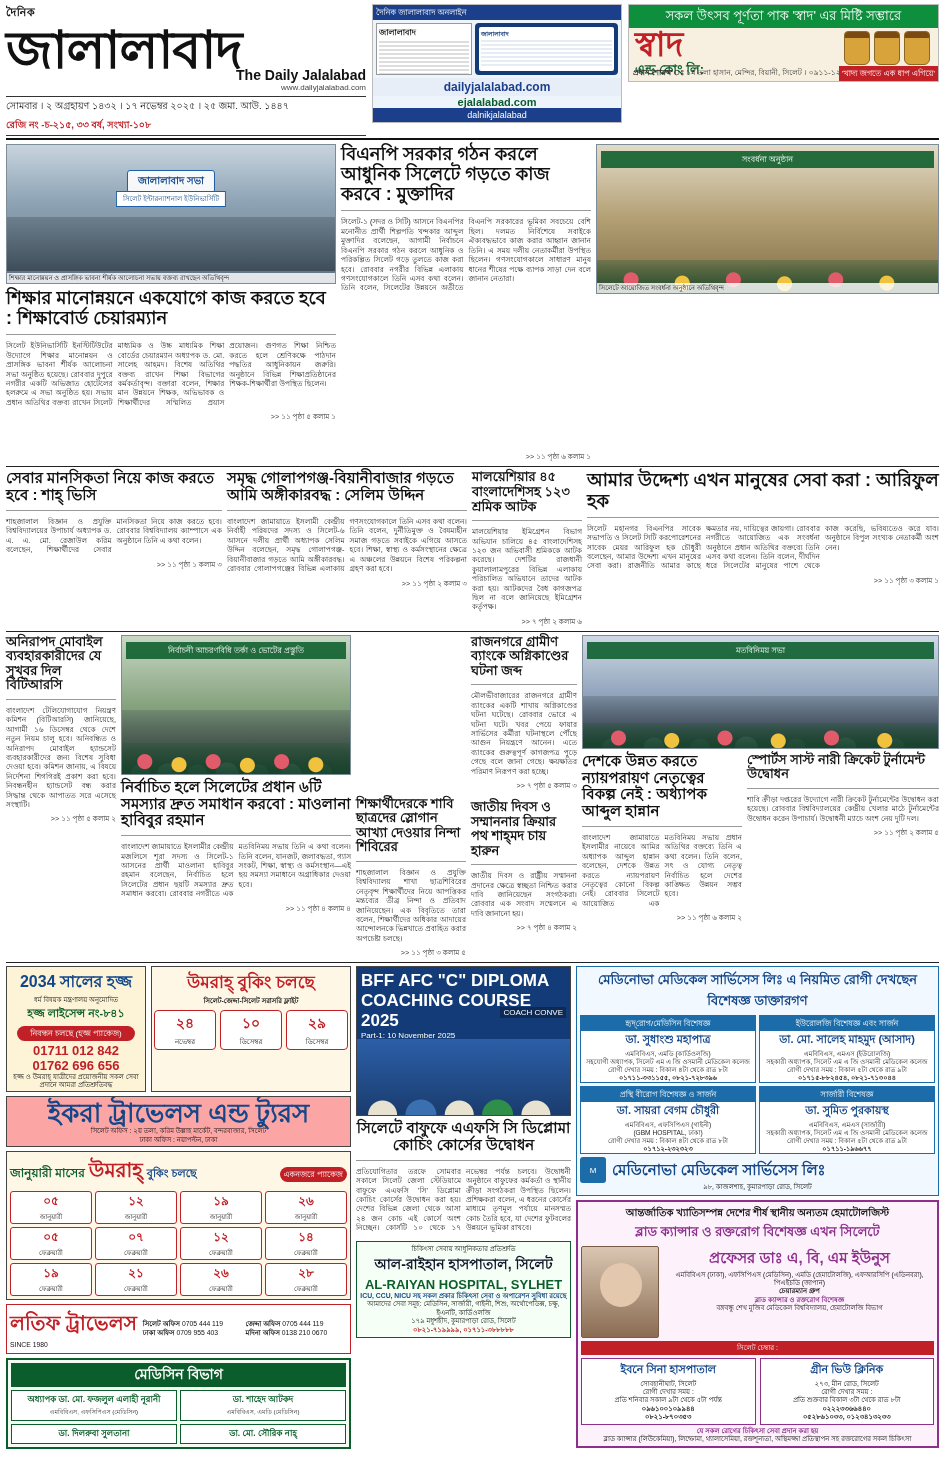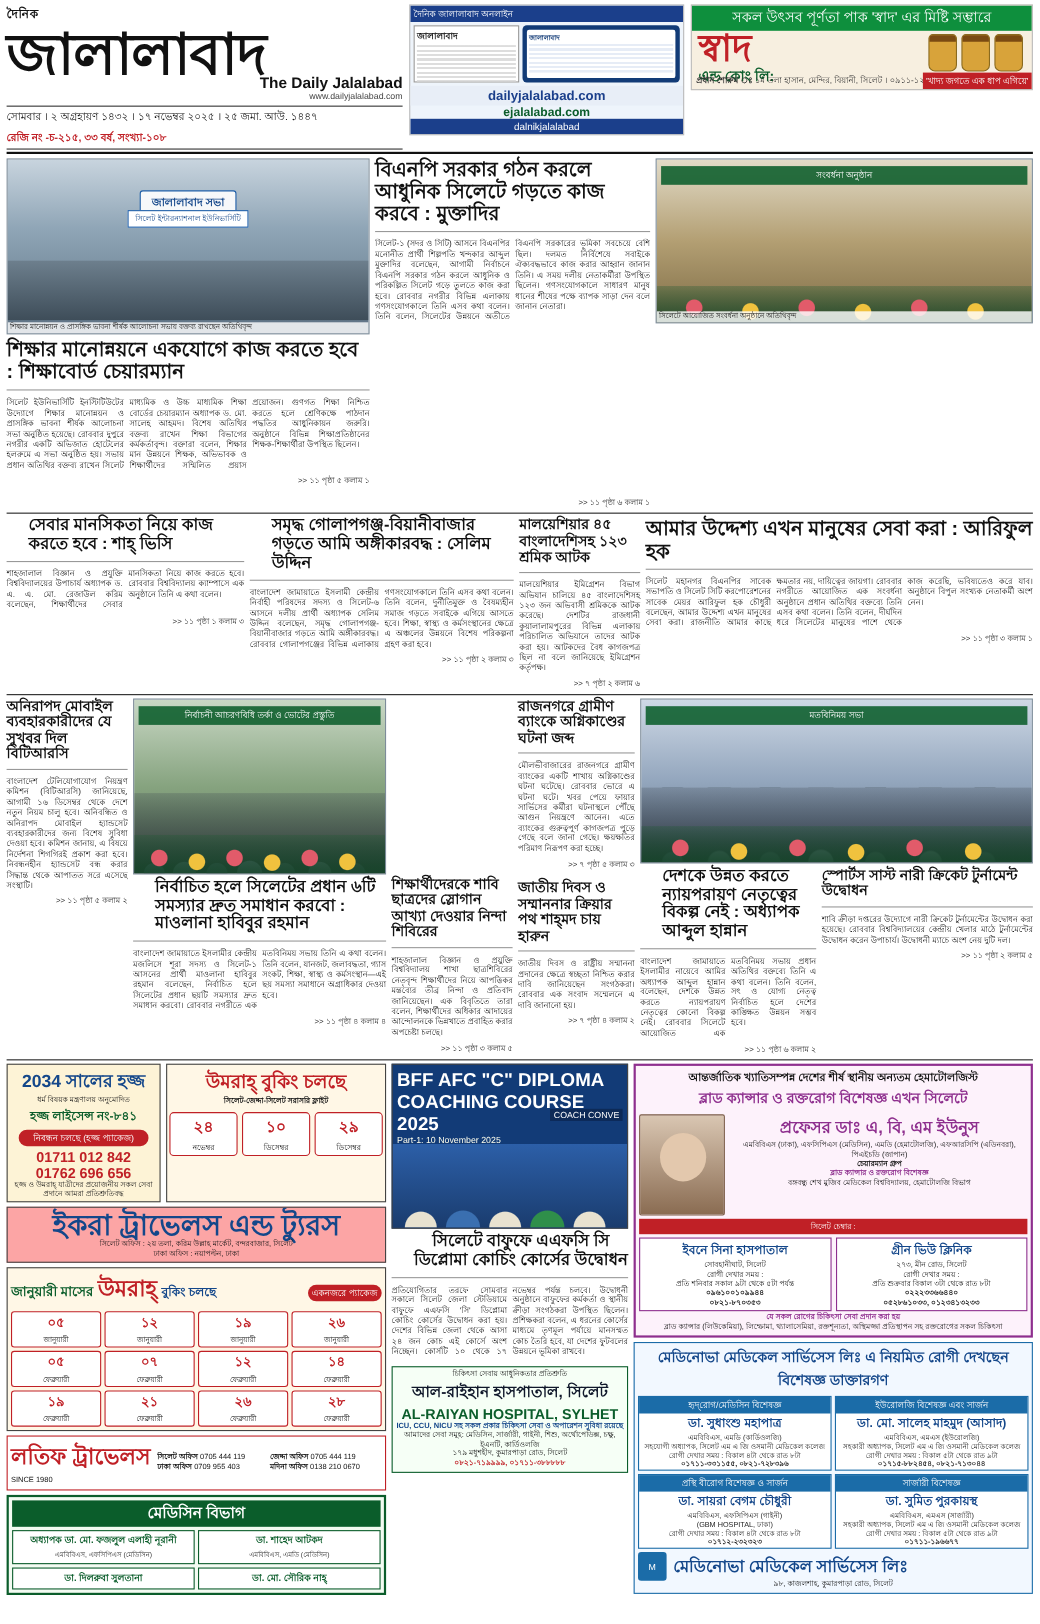--- a/index.html
+++ b/index.html
@@ -66,21 +66,21 @@
       radial-gradient(circle at 10% 60%, #e25b6a 0 7px, transparent 8px),
       radial-gradient(circle at 25% 70%, #f0c23e 0 7px, transparent 8px),
       radial-gradient(circle at 40% 60%, #e25b6a 0 7px, transparent 8px),
       radial-gradient(circle at 55% 72%, #f0c23e 0 7px, transparent 8px),
       radial-gradient(circle at 70% 60%, #e25b6a 0 7px, transparent 8px),
       radial-gradient(circle at 85% 70%, #f0c23e 0 7px, transparent 8px),
       linear-gradient(180deg, rgba(30,90,50,.3), rgba(20,70,40,.85)); }
 
   .hl { font-weight:bold; line-height:1.12; color:#111; }
   .hl.lg { font-size:18px; }
-  .hl.md { font-size:15px;margin-left:20px; }
+  .hl.md { font-size:15px; }
   .hl.sm { font-size:13px; }
   .body { font-size:7.4px; line-height:9.4px; text-align:justify; color:#1a1a1a; column-gap:5px; }
   .cont { font-size:7.2px; text-align:right; color:#333; }
 
   
   .ad { border:1px solid #444; overflow:hidden; position:relative; }
   .ad-hajj { background:#fdf3d6; }
   .ad-title { font-size:19px; font-weight:bold; color:#0b5d2b; text-align:center; }
   .ad-red { color:#c02026; }
   .ad-blue { color:#14478a; }
@@ -179,21 +179,21 @@
       <div class="addr">
         <span class="b">প্রধান শোরুম ঃ</span>
         <span>১ম তলা হাসান, মেন্দির, বিয়ানী, সিলেট । ০৯১১-১২২২৫</span>
       </div>
       <div class="tagline">'খাদ্য জগতে এক ধাপ এগিয়ে'</div>
     </div>
   </div>
 
   <div class="row" style="margin-top:4px;">
     <div class="col" style="width:330px;">
-      <div class="photo p1" style="height:160px;">
+      <div class="photo p1" style="height:140px;">
         <div class="banner">জালালাবাদ সভা</div>
         <div style="position:absolute;left:50%;transform:translateX(-50%);top:46px;font-size:7px;background:#fff;border:1px solid #1f5fa8;padding:1px 6px;color:#14478a;">সিলেট ইন্টারন্যাশনাল ইউনিভার্সিটি</div>
         <div style="position:absolute;left:0;right:0;bottom:12px;height:54px;background:linear-gradient(180deg,#6d7f8d,#3e4d59);"></div>
         <div class="cap">শিক্ষার মানোন্নয়ন ও প্রাসঙ্গিক ভাবনা শীর্ষক আলোচনা সভায় বক্তব্য রাখছেন অতিথিবৃন্দ</div>
       </div>
       <div class="hl lg">শিক্ষার মানোন্নয়নে একযোগে কাজ করতে হবে : শিক্ষাবোর্ড চেয়ারম্যান</div>
       <div class="thin"></div>
       <div class="body" style="column-count:3;">সিলেট ইউনিভার্সিটি ইনস্টিটিউটের উদ্যোগে শিক্ষার মানোন্নয়ন ও প্রাসঙ্গিক ভাবনা শীর্ষক আলোচনা সভা অনুষ্ঠিত হয়েছে। রোববার দুপুরে নগরীর একটি অভিজাত হোটেলের হলরুমে এ সভা অনুষ্ঠিত হয়। সভায় প্রধান অতিথির বক্তব্য রাখেন সিলেট মাধ্যমিক ও উচ্চ মাধ্যমিক শিক্ষা বোর্ডের চেয়ারম্যান অধ্যাপক ড. মো. সালেহ আহমদ। বিশেষ অতিথির বক্তব্য রাখেন শিক্ষা বিভাগের কর্মকর্তাবৃন্দ। বক্তারা বলেন, শিক্ষার মান উন্নয়নে শিক্ষক, অভিভাবক ও শিক্ষার্থীদের সম্মিলিত প্রয়াস প্রয়োজন। গুণগত শিক্ষা নিশ্চিত করতে হলে শ্রেণিকক্ষে পাঠদান পদ্ধতির আধুনিকায়ন জরুরি। অনুষ্ঠানে বিভিন্ন শিক্ষাপ্রতিষ্ঠানের শিক্ষক-শিক্ষার্থীরা উপস্থিত ছিলেন।</div>
       <div class="cont">&gt;&gt; ১১ পৃষ্ঠা ৫ কলাম ১</div>
     </div>
@@ -248,21 +248,21 @@
   <div class="row">
 
     <div class="col" style="width:110px;">
       <div class="hl sm">অনিরাপদ মোবাইল ব্যবহারকারীদের যে সুখবর দিল বিটিআরসি</div>
       <div class="thin"></div>
       <div class="body">বাংলাদেশ টেলিযোগাযোগ নিয়ন্ত্রণ কমিশন (বিটিআরসি) জানিয়েছে, আগামী ১৬ ডিসেম্বর থেকে দেশে নতুন নিয়ম চালু হবে। অনিবন্ধিত ও অনিরাপদ মোবাইল হ্যান্ডসেট ব্যবহারকারীদের জন্য বিশেষ সুবিধা দেওয়া হবে। কমিশন জানায়, এ বিষয়ে নির্দেশনা শিগগিরই প্রকাশ করা হবে। নিবন্ধনহীন হ্যান্ডসেট বন্ধ করার সিদ্ধান্ত থেকে আপাতত সরে এসেছে সংস্থাটি।</div>
       <div class="cont">&gt;&gt; ১১ পৃষ্ঠা ৫ কলাম ২</div>
     </div>
 
     <div class="col" style="width:230px;">
-      <div class="photo p3" style="height:160px;">
+      <div class="photo p3" style="height:140px;">
         <div class="greenbanner">নির্বাচনী আচরণবিধি তর্কা ও ভোটের প্রস্তুতি</div>
         <div class="crowd"></div>
         <div class="flowers"></div>
       </div>
       <div class="hl md">নির্বাচিত হলে সিলেটের প্রধান ৬টি সমস্যার দ্রুত সমাধান করবো : মাওলানা হাবিবুর রহমান</div>
       <div class="thin"></div>
       <div class="body" style="column-count:2;">বাংলাদেশ জামায়াতে ইসলামীর কেন্দ্রীয় মজলিসে শূরা সদস্য ও সিলেট-১ আসনের প্রার্থী মাওলানা হাবিবুর রহমান বলেছেন, নির্বাচিত হলে সিলেটের প্রধান ছয়টি সমস্যার দ্রুত সমাধান করবো। রোববার নগরীতে এক মতবিনিময় সভায় তিনি এ কথা বলেন। তিনি বলেন, যানজট, জলাবদ্ধতা, গ্যাস সংকট, শিক্ষা, স্বাস্থ্য ও কর্মসংস্থান—এই ছয় সমস্যা সমাধানে অগ্রাধিকার দেওয়া হবে।</div>
       <div class="cont">&gt;&gt; ১১ পৃষ্ঠা ৪ কলাম ৪</div>
     </div>
 
@@ -278,21 +278,21 @@
       <div class="thin"></div>
       <div class="body">মৌলভীবাজারের রাজনগরে গ্রামীণ ব্যাংকের একটি শাখায় অগ্নিকাণ্ডের ঘটনা ঘটেছে। রোববার ভোরে এ ঘটনা ঘটে। খবর পেয়ে ফায়ার সার্ভিসের কর্মীরা ঘটনাস্থলে পৌঁছে আগুন নিয়ন্ত্রণে আনেন। এতে ব্যাংকের গুরুত্বপূর্ণ কাগজপত্র পুড়ে গেছে বলে জানা গেছে। ক্ষয়ক্ষতির পরিমাণ নিরূপণ করা হচ্ছে।</div>
       <div class="cont">&gt;&gt; ৭ পৃষ্ঠা ৫ কলাম ৩</div>
       <div class="hl sm" style="margin-top:4px;">জাতীয় দিবস ও সম্মাননার ক্রিয়ার পথ শাহ্‌মদ চায় হারুন</div>
       <div class="thin"></div>
       <div class="body">জাতীয় দিবস ও রাষ্ট্রীয় সম্মাননা প্রদানের ক্ষেত্রে স্বচ্ছতা নিশ্চিত করার দাবি জানিয়েছেন সংগঠকরা। রোববার এক সংবাদ সম্মেলনে এ দাবি জানানো হয়।</div>
       <div class="cont">&gt;&gt; ৭ পৃষ্ঠা ৪ কলাম ২</div>
     </div>
 
     <div class="col" style="flex:1;">
-      <div class="photo p5" style="height:150px;">
+      <div class="photo p5" style="height:114px;">
         <div class="greenbanner">মতবিনিময় সভা</div>
         <div class="crowd"></div>
         <div class="flowers"></div>
       </div>
       <div class="row">
         <div class="col" style="width:160px;">
           <div class="hl md">দেশকে উন্নত করতে ন্যায়পরায়ণ নেতৃত্বের বিকল্প নেই : অধ্যাপক আব্দুল হান্নান</div>
           <div class="thin"></div>
           <div class="body" style="column-count:2;">বাংলাদেশ জামায়াতে ইসলামীর নায়েবে আমির অধ্যাপক আব্দুল হান্নান বলেছেন, দেশকে উন্নত করতে ন্যায়পরায়ণ নেতৃত্বের কোনো বিকল্প নেই। রোববার সিলেটে আয়োজিত এক মতবিনিময় সভায় প্রধান অতিথির বক্তব্যে তিনি এ কথা বলেন। তিনি বলেন, সৎ ও যোগ্য নেতৃত্ব নির্বাচিত হলে দেশের কাঙ্ক্ষিত উন্নয়ন সম্ভব হবে।</div>
           <div class="cont">&gt;&gt; ১১ পৃষ্ঠা ৬ কলাম ২</div>
@@ -430,20 +430,63 @@
         <div class="bn">আল-রাইহান হাসপাতাল, সিলেট</div>
         <div class="en">AL-RAIYAN HOSPITAL, SYLHET</div>
         <div class="small center b" style="color:#14478a;">ICU, CCU, NICU সহ সকল প্রকার চিকিৎসা সেবা ও অপারেশন সুবিধা রয়েছে</div>
         <div class="small center">আমাদের সেবা সমূহ: মেডিসিন, সার্জারী, গাইনী, শিশু, অর্থোপেডিক্স, চক্ষু, ইএনটি, কার্ডিওলজি</div>
         <div class="small center">১৭৯ মধুশহীদ, কুমারপাড়া রোড, সিলেট</div>
         <div class="small center b" style="color:#c02026;">০৮২১-৭১৯৯৯৯, ০১৭১১-৩৮৮৮৮৮</div>
       </div>
     </div>
 
     <div class="col" style="flex:1;">
+      <div class="ad doc-ad" style="padding:3px;">
+        <div class="b center" style="font-size:13px;color:#14478a;">মেডিনোভা মেডিকেল সার্ভিসেস লিঃ এ নিয়মিত রোগী দেখছেন বিশেষজ্ঞ ডাক্তারগণ</div>
+        <div style="display:grid;grid-template-columns:1fr 1fr;gap:3px;margin-top:3px;">
+          <div style="border:1px solid #1b6ca8;background:#fff;">
+            <div class="doc-head">হৃদ্‌রোগ/মেডিসিন বিশেষজ্ঞ</div>
+            <div class="doc-name">ডা. সুধাংশু মহাপাত্র</div>
+            <div class="doc-line">এমবিবিএস, এমডি (কার্ডিওলজি)</div>
+            <div class="doc-line">সহযোগী অধ্যাপক, সিলেট এম এ জি ওসমানী মেডিকেল কলেজ</div>
+            <div class="doc-line">রোগী দেখার সময় : বিকাল ৪টা থেকে রাত ৮টা</div>
+            <div class="doc-line b">০১৭১১-৩৩১১৫৫, ০৮২১-৭২৮৩৯৬</div>
+          </div>
+          <div style="border:1px solid #1b6ca8;background:#fff;">
+            <div class="doc-head">ইউরোলজি বিশেষজ্ঞ এবং সার্জন</div>
+            <div class="doc-name">ডা. মো. সালেহ মাহমুদ (আসাদ)</div>
+            <div class="doc-line">এমবিবিএস, এমএস (ইউরোলজি)</div>
+            <div class="doc-line">সহকারী অধ্যাপক, সিলেট এম এ জি ওসমানী মেডিকেল কলেজ</div>
+            <div class="doc-line">রোগী দেখার সময় : বিকাল ৫টা থেকে রাত ৯টা</div>
+            <div class="doc-line b">০১৭১৫-৮৮২৪৫৪, ০৮২১-৭১৩০৪৪</div>
+          </div>
+          <div style="border:1px solid #1b6ca8;background:#fff;">
+            <div class="doc-head">প্রস্থি বীরোগ বিশেষজ্ঞ ও সার্জন</div>
+            <div class="doc-name">ডা. সায়রা বেগম চৌধুরী</div>
+            <div class="doc-line">এমবিবিএস, এফসিপিএস (গাইনী)</div>
+            <div class="doc-line">(GBM HOSPITAL, ঢাকা)</div>
+            <div class="doc-line">রোগী দেখার সময় : বিকাল ৪টা থেকে রাত ৮টা</div>
+            <div class="doc-line b">০১৭১২-২৩২৩২৩</div>
+          </div>
+          <div style="border:1px solid #1b6ca8;background:#fff;">
+            <div class="doc-head">সার্জারী বিশেষজ্ঞ</div>
+            <div class="doc-name">ডা. সুমিত পুরকায়স্থ</div>
+            <div class="doc-line">এমবিবিএস, এমএস (সার্জারী)</div>
+            <div class="doc-line">সহকারী অধ্যাপক, সিলেট এম এ জি ওসমানী মেডিকেল কলেজ</div>
+            <div class="doc-line">রোগী দেখার সময় : বিকাল ৫টা থেকে রাত ৯টা</div>
+            <div class="doc-line b">০১৭১১-১৯৬৬৭৭</div>
+          </div>
+        </div>
+        <div style="display:flex;align-items:center;gap:6px;margin-top:3px;">
+          <div style="width:26px;height:26px;background:#1b6ca8;color:#fff;font-size:8px;display:flex;align-items:center;justify-content:center;border-radius:3px;">M</div>
+          <div class="b" style="font-size:15px;color:#14478a;">মেডিনোভা মেডিকেল সার্ভিসেস লিঃ</div>
+        </div>
+        <div class="small center">৯৮, কাজলশাহ, কুমারপাড়া রোড, সিলেট</div>
+      </div>
+
       <div class="ad prof" style="padding:3px;">
         <div class="b center" style="font-size:10px;color:#111;">আন্তর্জাতিক খ্যাতিসম্পন্ন দেশের শীর্ষ স্থানীয় অন্যতম হেমাটোলজিস্ট</div>
         <div class="b center" style="font-size:13px;color:#8e2f8e;">ব্লাড ক্যান্সার ও রক্তরোগ বিশেষজ্ঞ এখন সিলেটে</div>
         <div style="display:flex;gap:6px;margin-top:3px;">
           <div class="headshot"></div>
           <div style="flex:1;">
             <div class="nm">প্রফেসর ডাঃ এ, বি, এম ইউনুস</div>
             <div class="small center">এমবিবিএস (ঢাকা), এফসিপিএস (মেডিসিন), এমডি (হেমাটোলজি), এফআরসিপি (এডিনবরা), পিএইচডি (জাপান)</div>
             <div class="small center b">চেয়ারম্যান গ্রুপ</div>
             <div class="small center b" style="color:#8e2f8e;">ব্লাড ক্যান্সার ও রক্তরোগ বিশেষজ্ঞ</div>
@@ -465,59 +508,16 @@
             <div class="small center">২৭৩, মীন রোড, সিলেট</div>
             <div class="small center">রোগী দেখার সময় :</div>
             <div class="small center">প্রতি শুক্রবার বিকাল ৩টা থেকে রাত ৮টা</div>
             <div class="small center b">০২২২৩৩৬৬৪৪০</div>
             <div class="small center b">০৫২৮৬১০৩৩, ০১২৩৪১৩২৩৩</div>
           </div>
         </div>
         <div class="small center b" style="margin-top:2px;color:#8e2f8e;">যে সকল রোগের চিকিৎসা সেবা প্রদান করা হয়</div>
         <div class="small center">ব্লাড ক্যান্সার (লিউকেমিয়া), লিম্ফোমা, থ্যালাসেমিয়া, রক্তশূন্যতা, অস্থিমজ্জা প্রতিস্থাপন সহ রক্তরোগের সকল চিকিৎসা</div>
       </div>
-
-      <div class="ad doc-ad" style="padding:3px;">
-        <div class="b center" style="font-size:13px;color:#14478a;">মেডিনোভা মেডিকেল সার্ভিসেস লিঃ এ নিয়মিত রোগী দেখছেন বিশেষজ্ঞ ডাক্তারগণ</div>
-        <div style="display:grid;grid-template-columns:1fr 1fr;gap:3px;margin-top:3px;">
-          <div style="border:1px solid #1b6ca8;background:#fff;">
-            <div class="doc-head">হৃদ্‌রোগ/মেডিসিন বিশেষজ্ঞ</div>
-            <div class="doc-name">ডা. সুধাংশু মহাপাত্র</div>
-            <div class="doc-line">এমবিবিএস, এমডি (কার্ডিওলজি)</div>
-            <div class="doc-line">সহযোগী অধ্যাপক, সিলেট এম এ জি ওসমানী মেডিকেল কলেজ</div>
-            <div class="doc-line">রোগী দেখার সময় : বিকাল ৪টা থেকে রাত ৮টা</div>
-            <div class="doc-line b">০১৭১১-৩৩১১৫৫, ০৮২১-৭২৮৩৯৬</div>
-          </div>
-          <div style="border:1px solid #1b6ca8;background:#fff;">
-            <div class="doc-head">ইউরোলজি বিশেষজ্ঞ এবং সার্জন</div>
-            <div class="doc-name">ডা. মো. সালেহ মাহমুদ (আসাদ)</div>
-            <div class="doc-line">এমবিবিএস, এমএস (ইউরোলজি)</div>
-            <div class="doc-line">সহকারী অধ্যাপক, সিলেট এম এ জি ওসমানী মেডিকেল কলেজ</div>
-            <div class="doc-line">রোগী দেখার সময় : বিকাল ৫টা থেকে রাত ৯টা</div>
-            <div class="doc-line b">০১৭১৫-৮৮২৪৫৪, ০৮২১-৭১৩০৪৪</div>
-          </div>
-          <div style="border:1px solid #1b6ca8;background:#fff;">
-            <div class="doc-head">প্রস্থি বীরোগ বিশেষজ্ঞ ও সার্জন</div>
-            <div class="doc-name">ডা. সায়রা বেগম চৌধুরী</div>
-            <div class="doc-line">এমবিবিএস, এফসিপিএস (গাইনী)</div>
-            <div class="doc-line">(GBM HOSPITAL, ঢাকা)</div>
-            <div class="doc-line">রোগী দেখার সময় : বিকাল ৪টা থেকে রাত ৮টা</div>
-            <div class="doc-line b">০১৭১২-২৩২৩২৩</div>
-          </div>
-          <div style="border:1px solid #1b6ca8;background:#fff;">
-            <div class="doc-head">সার্জারী বিশেষজ্ঞ</div>
-            <div class="doc-name">ডা. সুমিত পুরকায়স্থ</div>
-            <div class="doc-line">এমবিবিএস, এমএস (সার্জারী)</div>
-            <div class="doc-line">সহকারী অধ্যাপক, সিলেট এম এ জি ওসমানী মেডিকেল কলেজ</div>
-            <div class="doc-line">রোগী দেখার সময় : বিকাল ৫টা থেকে রাত ৯টা</div>
-            <div class="doc-line b">০১৭১১-১৯৬৬৭৭</div>
-          </div>
-        </div>
-        <div style="display:flex;align-items:center;gap:6px;margin-top:3px;">
-          <div style="width:26px;height:26px;background:#1b6ca8;color:#fff;font-size:8px;display:flex;align-items:center;justify-content:center;border-radius:3px;">M</div>
-          <div class="b" style="font-size:15px;color:#14478a;">মেডিনোভা মেডিকেল সার্ভিসেস লিঃ</div>
-        </div>
-        <div class="small center">৯৮, কাজলশাহ, কুমারপাড়া রোড, সিলেট</div>
-      </div>
     </div>
   </div>
 
 </div>
 
 </body></html>

